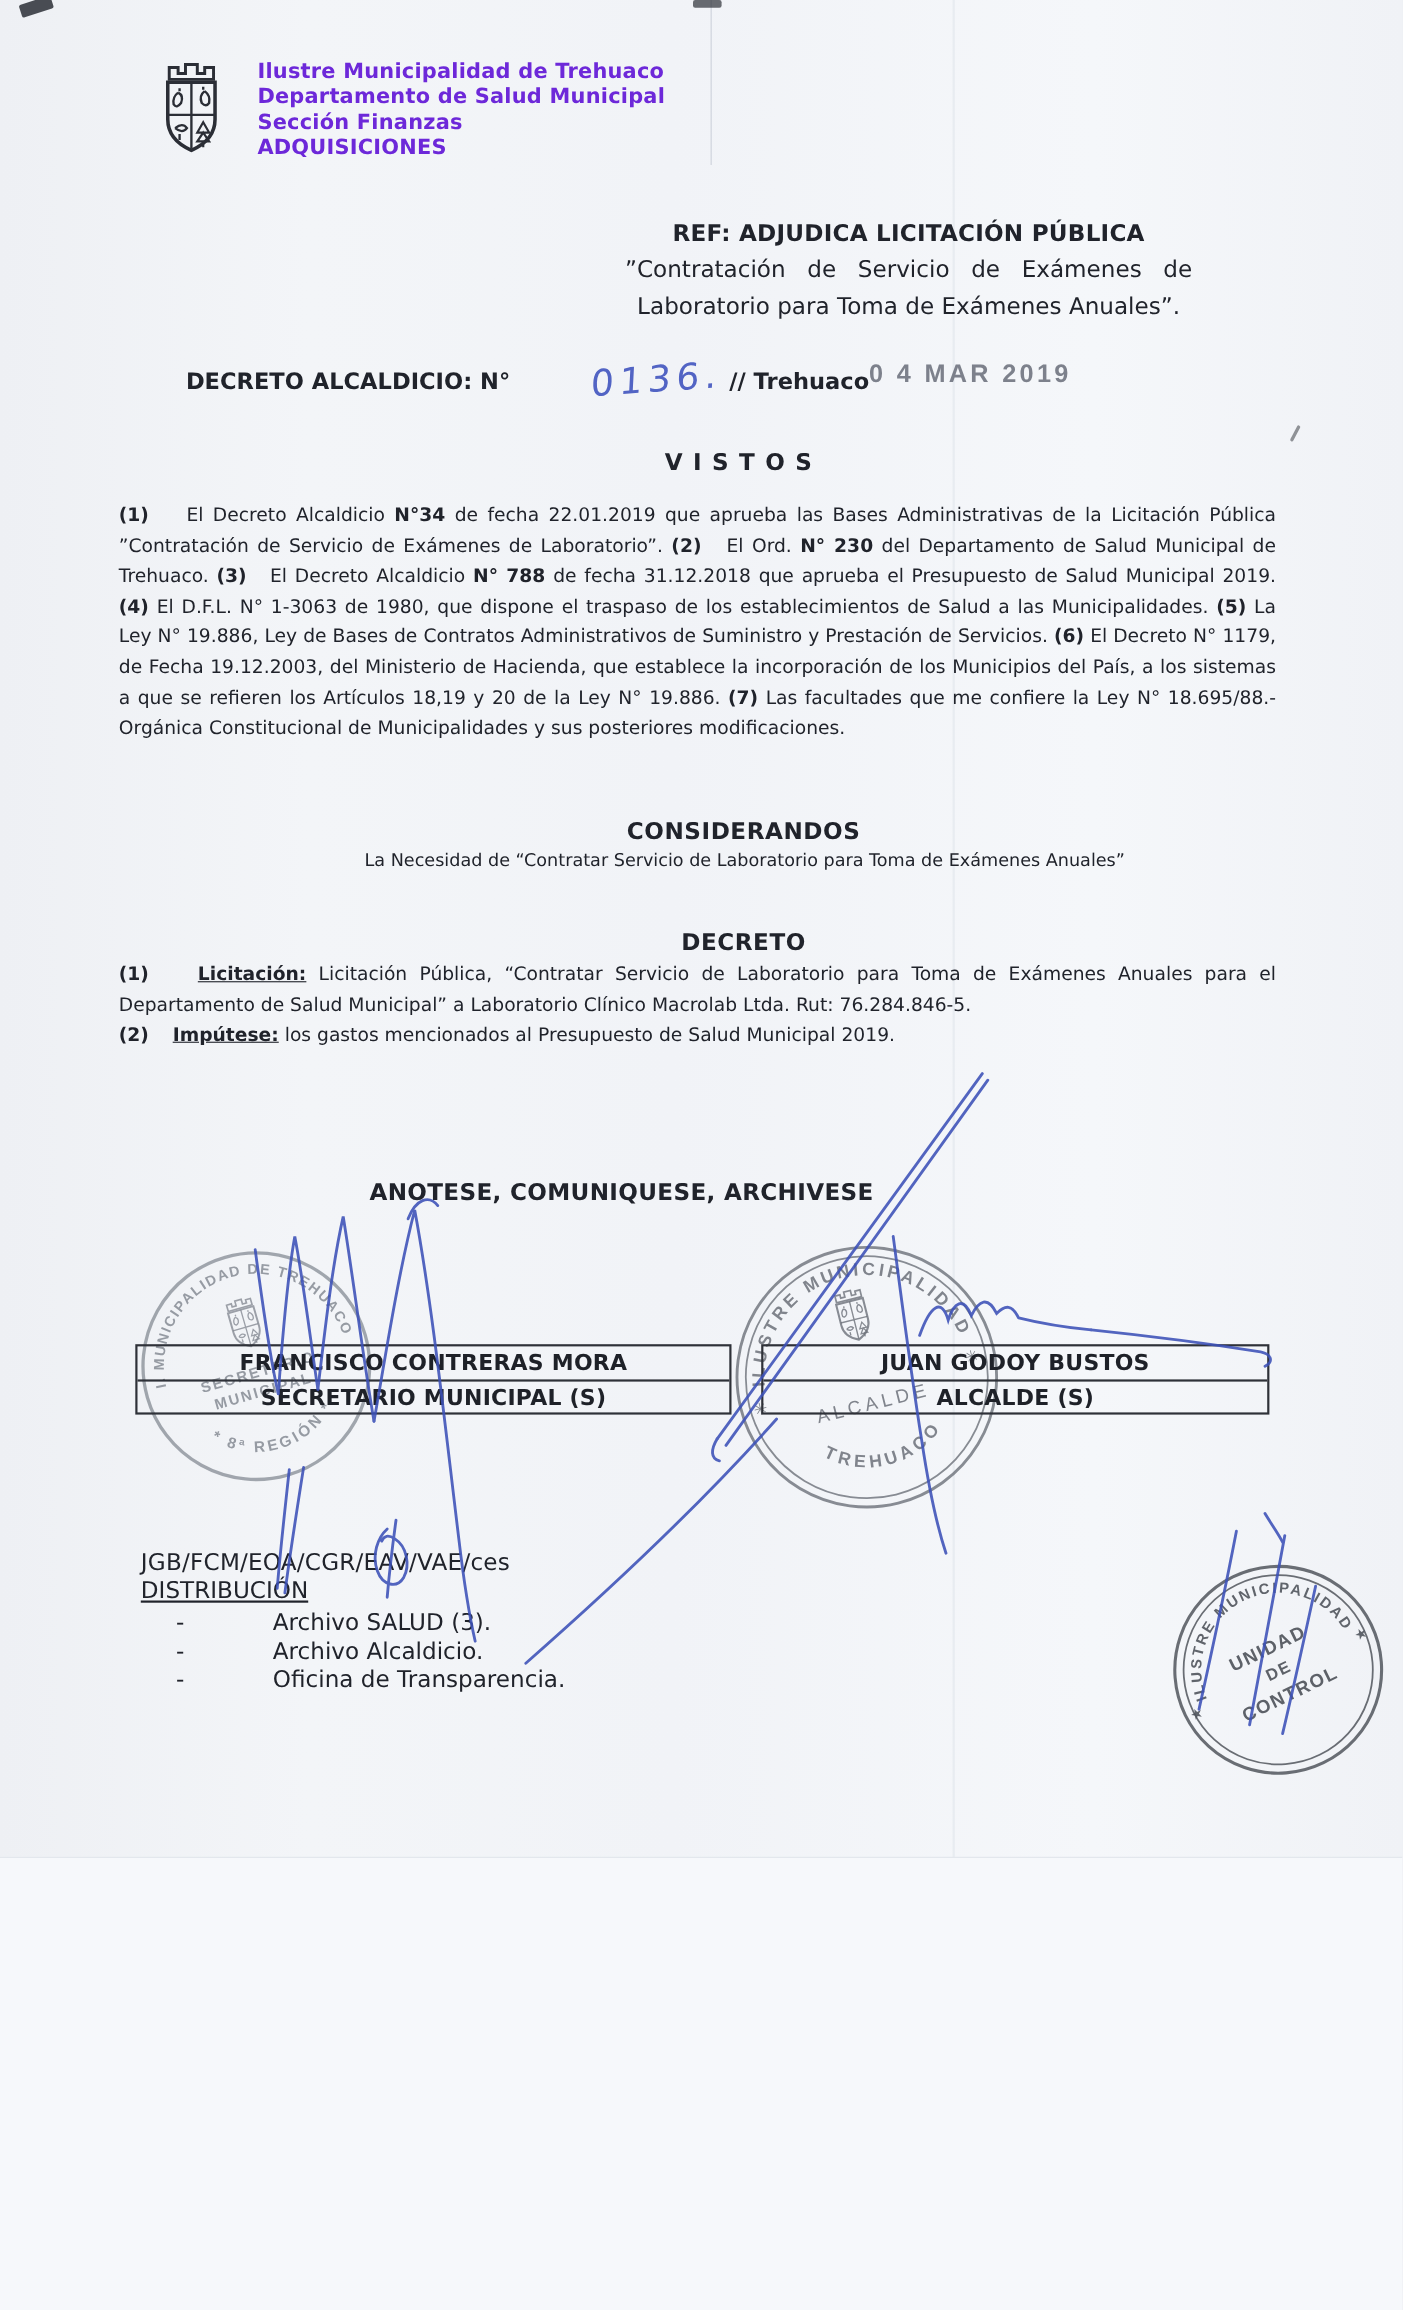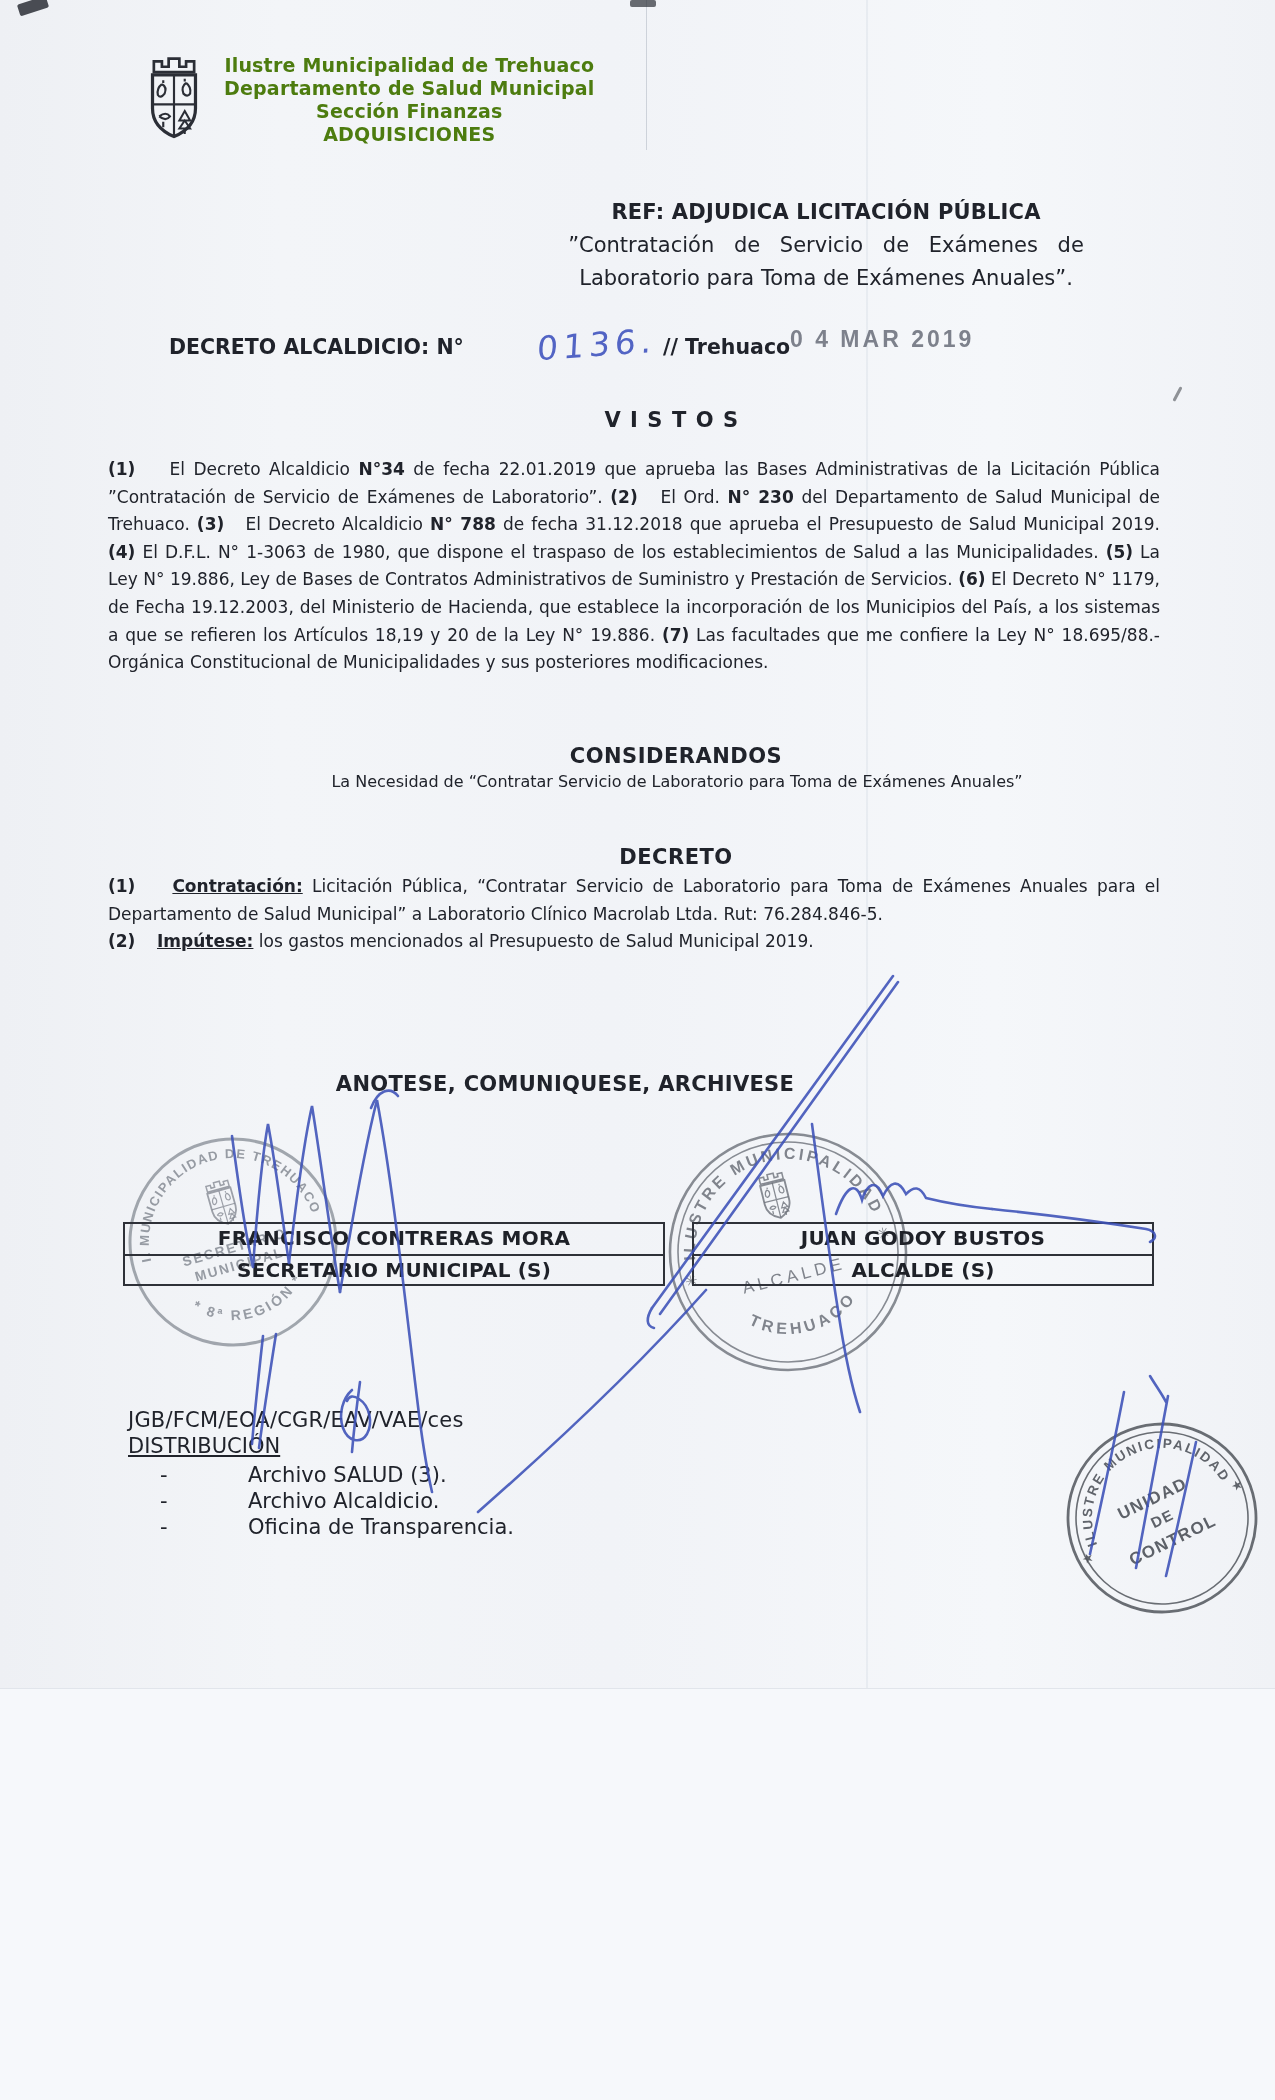--- a/index.html
+++ b/index.html
@@ -14,21 +14,21 @@
   .smudge{position:absolute;background:#2c2f36;border-radius:2px;}
 
   .layer{position:absolute;inset:0;}
   .z1{z-index:1}.z2{z-index:2}.z3{z-index:3}
   .b{font-weight:bold;}
   .u{text-decoration:underline;}
 
   
   .hdr{position:absolute;left:128px;top:52px;display:flex;align-items:flex-start;}
   .hdr .coa-box{width:92px;height:94px;flex:0 0 auto;}
-  .hdr-text{margin-left:4px;text-align:center;font-weight:bold;color:#4d7c0f;
+  .hdr-text{margin-left:14px;font-weight:bold;color:#6d28d9;
             font-size:19px;line-height:23px;letter-spacing:.2px;padding-top:2px;}
 
   
   .ref{position:absolute;left:540px;top:196px;width:572px;color:#20232b;font-size:21px;line-height:33px;}
   .ref .t{font-weight:bold;text-align:center;letter-spacing:.2px;}
   .ref .l2{text-align:center;word-spacing:13px;}
   .ref .l3{text-align:center;}
 
   
   .dline{position:absolute;left:155px;top:331px;width:1050px;height:60px;}
@@ -183,21 +183,21 @@
   </div>
 
   <div class="hcenter heading vistos-h">VISTOS</div>
   <div class="par vistos-p"><span class="b">(1)</span><span>&nbsp;&nbsp;&nbsp; El Decreto Alcaldicio </span><span class="b">N°34</span><span> de fecha 22.01.2019  que aprueba las Bases Administrativas de la Licitación Pública ”Contratación de Servicio de Exámenes de Laboratorio”. </span><span class="b">(2)</span><span>&nbsp;&nbsp; El Ord. </span><span class="b">N° 230</span><span> del Departamento de Salud Municipal de Trehuaco. </span><span class="b">(3)</span><span>&nbsp;&nbsp; El Decreto Alcaldicio </span><span class="b">N° 788</span><span> de fecha 31.12.2018 que aprueba el Presupuesto de Salud Municipal 2019. </span><span class="b">(4)</span><span> El D.F.L. N° 1-3063 de 1980, que dispone el traspaso de los establecimientos de Salud  a las Municipalidades. </span><span class="b">(5)</span><span> La Ley N° 19.886, Ley de Bases de Contratos Administrativos de Suministro y Prestación de Servicios. </span><span class="b">(6)</span><span> El Decreto N° 1179, de Fecha 19.12.2003, del Ministerio de Hacienda, que establece la incorporación de los Municipios del País, a los sistemas a que se refieren los Artículos 18,19 y 20 de la Ley N° 19.886. </span><span class="b">(7)</span><span> Las facultades que me confiere la Ley N° 18.695/88.-  Orgánica Constitucional de Municipalidades y sus posteriores modificaciones.</span></div>
 
   <div class="hcenter heading considerandos-h">CONSIDERANDOS</div>
   <div class="hcenter considerandos-b">La Necesidad de “Contratar Servicio de Laboratorio para Toma de Exámenes Anuales”</div>
 
   <div class="hcenter heading decreto-h">DECRETO</div>
   <div class="par decreto-p">
-    <div><span class="b">(1)</span><span>&nbsp;&nbsp;&nbsp; </span><span class="b u">Contratación:</span><span> Licitación Pública, “Contratar Servicio de Laboratorio para Toma de Exámenes Anuales para el Departamento de Salud Municipal” a Laboratorio Clínico Macrolab Ltda. Rut: 76.284.846-5.</span></div>
+    <div><span class="b">(1)</span><span>&nbsp;&nbsp;&nbsp; </span><span class="b u">Licitación:</span><span> Licitación Pública, “Contratar Servicio de Laboratorio para Toma de Exámenes Anuales para el Departamento de Salud Municipal” a Laboratorio Clínico Macrolab Ltda. Rut: 76.284.846-5.</span></div>
     <div><span class="b">(2)</span><span>&nbsp;&nbsp;&nbsp; </span><span class="b u">Impútese:</span><span> los gastos mencionados al Presupuesto de Salud Municipal 2019.</span></div>
   </div>
 
   <div class="closing">ANOTESE, COMUNIQUESE, ARCHIVESE</div>
 
   <div class="sigbox sig-left">
     <div class="row">FRANCISCO CONTRERAS MORA</div>
     <div class="row">SECRETARIO MUNICIPAL (S)</div>
   </div>
   <div class="sigbox sig-right">

